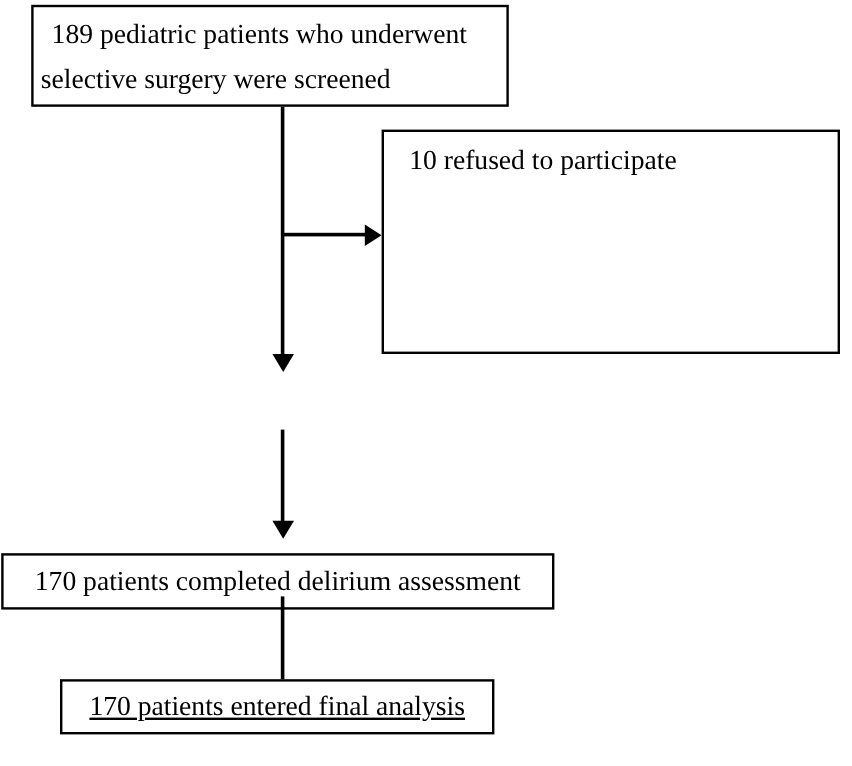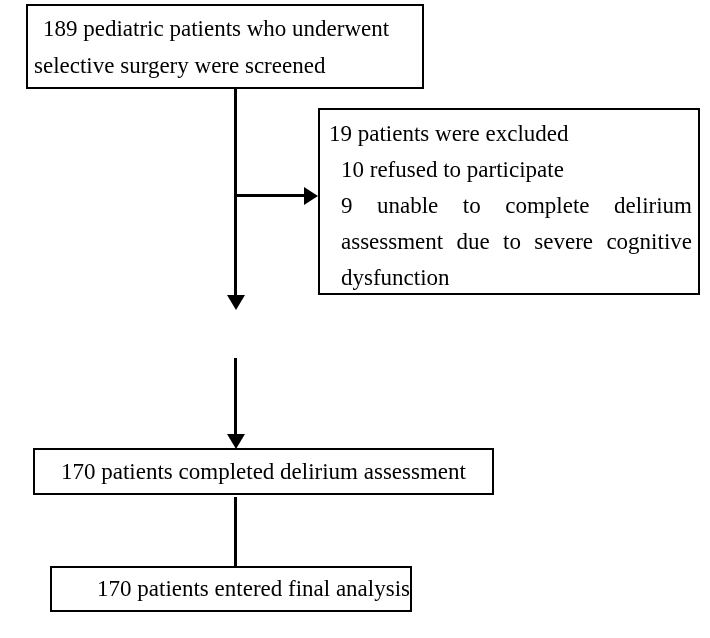--- a/index.html
+++ b/index.html
@@ -41,27 +41,27 @@
   .excl-item { margin-left: 12px; }
   .excl-item.justify { text-align: justify; }
   
   #box-enrolled {
     left: 73px; top: 312px; width: 317px; height: 46px;
     display: flex; align-items: center;
     padding-left: 17px;
   }
   
   #box-completed {
-    left: 1px; top: 448px; width: 461px; height: 47px;
-    display: flex; align-items: center; justify-content: center; margin-left: 32px;
+    left: 1px; top: 461px; width: 461px; height: 47px;
+    display: flex; align-items: center; justify-content: center;
   }
   
   #box-final {
     left: 50px; top: 566px; width: 362px; height: 46px;
-    display: flex; align-items: center; justify-content: flex-end;
+    display: flex; align-items: center; justify-content: center; text-decoration: underline;
   }
   
   .shaft-v { position: absolute; width: 3px; background: #000000; left: 234px; }
   .shaft-h { position: absolute; height: 3px; background: #000000; }
   .head-down {
     position: absolute; width: 0; height: 0;
     border-left: 9px solid transparent;
     border-right: 9px solid transparent;
     border-top: 15px solid #000000;
     left: 226.5px;
@@ -86,23 +86,21 @@
     <div class="shaft-v" style="top: 89px; height: 207px;"></div>
     <div class="head-down" style="top: 295px;"></div>
   </div>
 
   <div>
     <div class="shaft-h" style="left: 235px; top: 194px; width: 70px;"></div>
     <div class="head-right" style="left: 304px; top: 186.5px;"></div>
   </div>
 
   <div class="box" id="box-excluded">
-    <div class="excl-title">19 patients were excluded</div>
     <div class="excl-item">10 refused to participate</div>
-    <div class="excl-item justify">9 unable to complete delirium assessment due to severe cognitive dysfunction</div>
   </div>
 
 
   <div>
     <div class="shaft-v" style="top: 358px; height: 77px;"></div>
     <div class="head-down" style="top: 434px;"></div>
   </div>
 
   <div class="box" id="box-completed">
     <span>170 patients completed delirium assessment</span>

